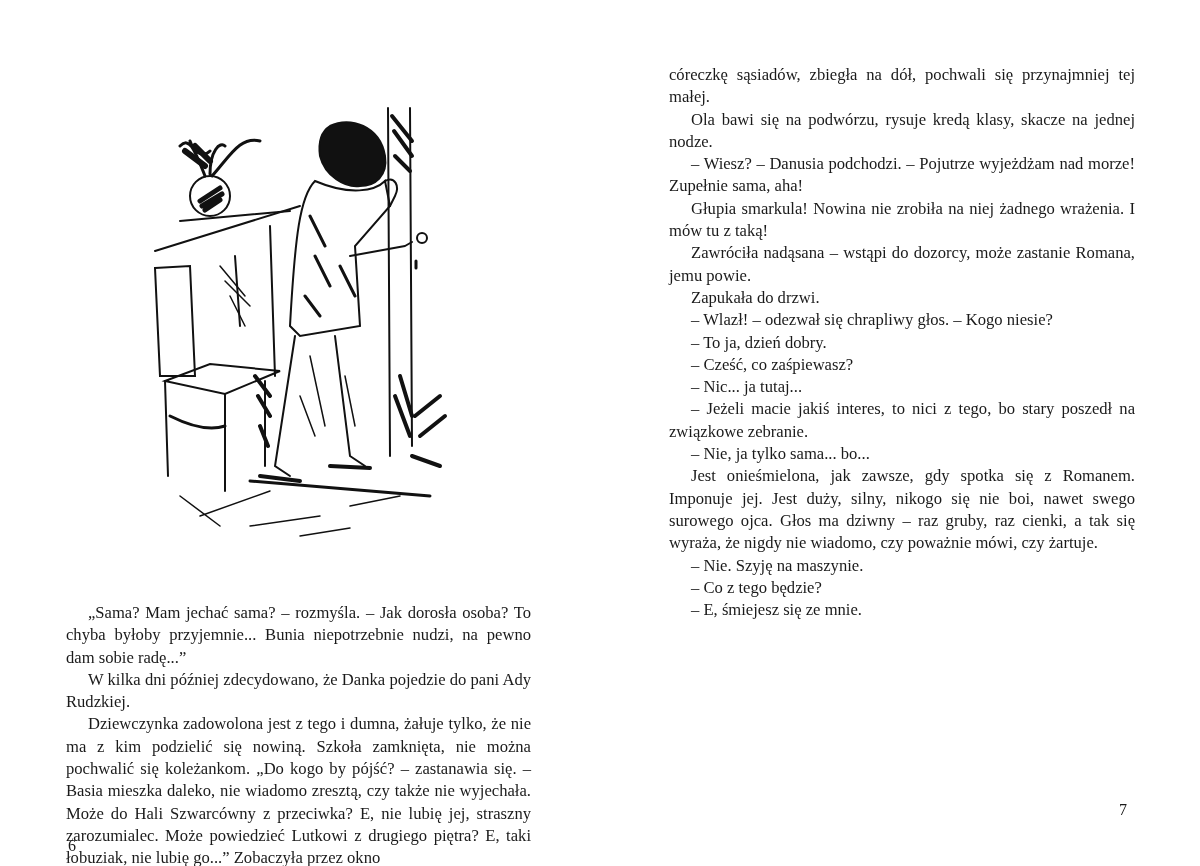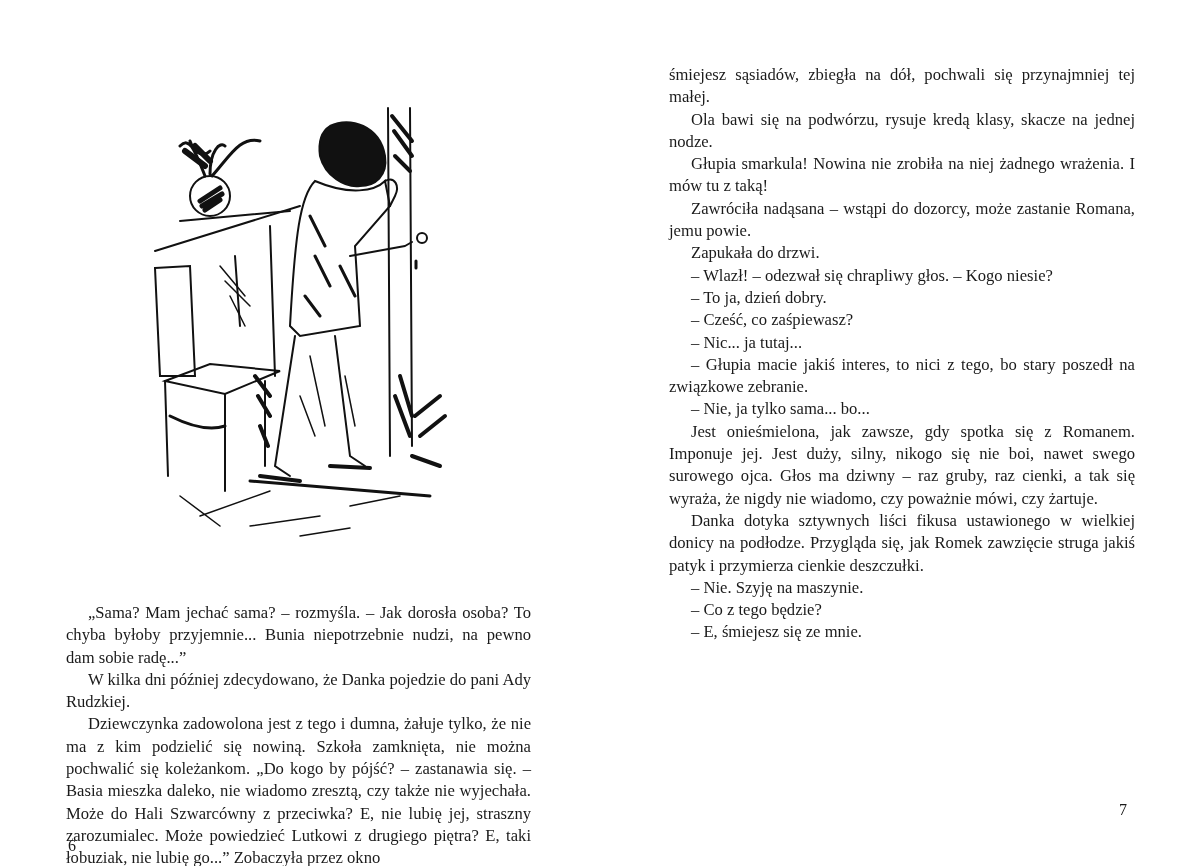--- a/index.html
+++ b/index.html
@@ -81,31 +81,31 @@
   <div class="text-block">
     <p class="para">„Sama? Mam jechać sama? – rozmyśla. – Jak dorosła osoba? To chyba byłoby przyjemnie... Bunia niepotrzebnie nudzi, na pewno dam sobie radę...”</p>
     <p class="para">W kilka dni później zdecydowano, że Danka pojedzie do pani Ady Rudzkiej.</p>
     <p class="para">Dziewczynka zadowolona jest z tego i dumna, żałuje tylko, że nie ma z kim podzielić się nowiną. Szkoła zamknięta, nie można pochwalić się koleżankom. „Do kogo by pójść? – zastanawia się. – Basia mieszka daleko, nie wiadomo zresztą, czy także nie wyjechała. Może do Hali Szwarcówny z przeciwka? E, nie lubię jej, straszny zarozumialec. Może powiedzieć Lutkowi z drugiego piętra? E, taki łobuziak, nie lubię go...” Zobaczyła przez okno</p>
   </div>
   <div class="page-number">6</div>
 </div>
 
 <div class="page" id="page-right">
   <div class="text-block">
-    <p class="para noindent">śmiejesz sąsiadów, zbiegła na dół, pochwali się przynajmniej tej małej.</p>
+    <p class="para noindent">córeczkę sąsiadów, zbiegła na dół, pochwali się przynajmniej tej małej.</p>
     <p class="para">Ola bawi się na podwórzu, rysuje kredą klasy, skacze na jednej nodze.</p>
+    <p class="para">– Wiesz? – Danusia podchodzi. – Pojutrze wyjeżdżam nad morze! Zupełnie sama, aha!</p>
     <p class="para">Głupia smarkula! Nowina nie zrobiła na niej żadnego wrażenia. I mów tu z taką!</p>
     <p class="para">Zawróciła nadąsana – wstąpi do dozorcy, może zastanie Romana, jemu powie.</p>
     <p class="para">Zapukała do drzwi.</p>
     <p class="para">– Wlazł! – odezwał się chrapliwy głos. – Kogo niesie?</p>
     <p class="para">– To ja, dzień dobry.</p>
     <p class="para">– Cześć, co zaśpiewasz?</p>
     <p class="para">– Nic... ja tutaj...</p>
-    <p class="para">– Głupia macie jakiś interes, to nici z tego, bo stary poszedł na związkowe zebranie.</p>
+    <p class="para">– Jeżeli macie jakiś interes, to nici z tego, bo stary poszedł na związkowe zebranie.</p>
     <p class="para">– Nie, ja tylko sama... bo...</p>
     <p class="para">Jest onieśmielona, jak zawsze, gdy spotka się z Romanem. Imponuje jej. Jest duży, silny, nikogo się nie boi, nawet swego surowego ojca. Głos ma dziwny – raz gruby, raz cienki, a tak się wyraża, że nigdy nie wiadomo, czy poważnie mówi, czy żartuje.</p>
-    <p class="para">Danka dotyka sztywnych liści fikusa ustawionego w wielkiej donicy na podłodze. Przygląda się, jak Romek zawzięcie struga jakiś patyk i przymierza cienkie deszczułki.</p>
     <p class="para">– Nie. Szyję na maszynie.</p>
     <p class="para">– Co z tego będzie?</p>
     <p class="para">– E, śmiejesz się ze mnie.</p>
   </div>
   <div class="page-number">7</div>
 </div>
 
 </body></html>

